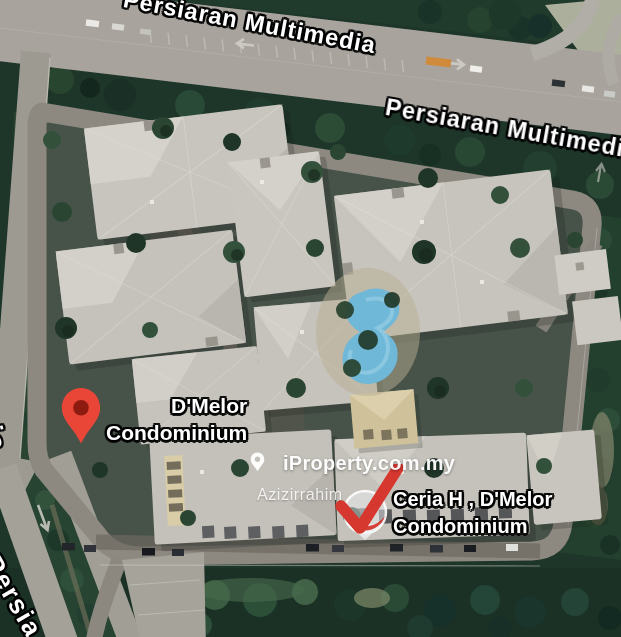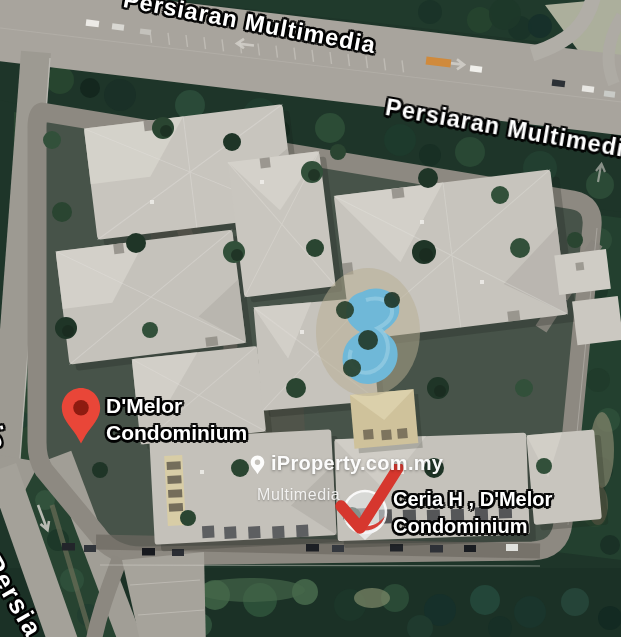--- a/index.html
+++ b/index.html
@@ -15,27 +15,27 @@
       -2px -2px 0 rgba(0,0,0,.88), 2px -2px 0 rgba(0,0,0,.88),
       -2px  2px 0 rgba(0,0,0,.88), 2px  2px 0 rgba(0,0,0,.88),
        0 -2.5px 0 rgba(0,0,0,.88), 0  2.5px 0 rgba(0,0,0,.88),
       -2.5px 0 0 rgba(0,0,0,.88), 2.5px 0 0 rgba(0,0,0,.88);
   }
   .roadlabel{font-size:23.5px;letter-spacing:1px;transform-origin:left top;}
   .lbl-mm-upper{left:126px;top:-14px;transform:rotate(10.5deg);}
   .lbl-mm-lower{left:388px;top:94px;transform:rotate(10deg);}
   .lbl-ceria{left:-10px;top:348px;font-size:26px;letter-spacing:2px;transform:rotate(77deg);}
   .lbl-persia{left:4px;top:550px;font-size:26px;letter-spacing:2px;transform:rotate(60deg);}
-  .poi-label{font-size:21px;line-height:27px;}
+  .poi-label{font-size:21px;line-height:27px;text-align:right;}
   .lbl-dmelor{left:106px;top:392px;}
   .lbl-blockh{left:393px;top:486px;font-size:20px;line-height:27px;}
   .marker{position:absolute;}
   .marker-dmelor{left:60px;top:387px;width:42px;height:58px;}
   .marker-blockh{left:334px;top:464px;width:72px;height:78px;}
-  .watermark{position:absolute;left:250px;top:452px;display:flex;align-items:flex-end;gap:6px;}
+  .watermark{position:absolute;left:250px;top:452px;display:flex;align-items:flex-start;gap:18px;}
   .watermark .brand{
     color:rgba(255,255,255,.96);font-weight:bold;font-size:20px;letter-spacing:.3px;
     text-shadow:0 1px 3px rgba(0,0,0,.38);
   }
   .watermark-agent{
     position:absolute;left:257px;top:486px;color:rgba(255,255,255,.85);
     font-size:16px;letter-spacing:.6px;text-shadow:0 1px 2px rgba(0,0,0,.3);
   }
 </style>
 </head>
@@ -393,15 +393,15 @@
     <div>Ceria H , D'Melor</div>
     <div>Condominium</div>
   </div>
 
   <div class="watermark">
     <svg width="15" height="20" viewBox="0 0 15 20">
       <path d="M7.5,0.5 C3.6,0.5 0.7,3.5 0.7,7.4 C0.7,10.8 3.4,13.2 5.8,16.6 L7.5,19.2 L9.2,16.6 C11.6,13.2 14.3,10.8 14.3,7.4 C14.3,3.5 11.4,0.5 7.5,0.5 Z M7.5,10 A2.7,2.7 0 1 1 7.5,4.6 A2.7,2.7 0 0 1 7.5,10 Z" fill="rgba(255,255,255,.96)"></path>
     </svg>
     <span class="brand">iProperty.com.my</span>
   </div>
-  <div class="watermark-agent">Multimedia</div>
+  <div class="watermark-agent">Azizirrahim</div>
 
 </div>
 
 </body></html>

